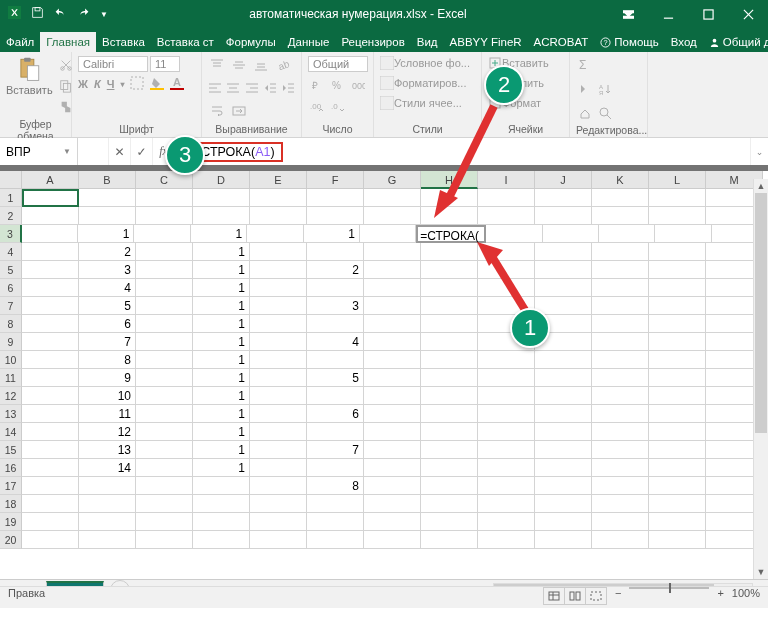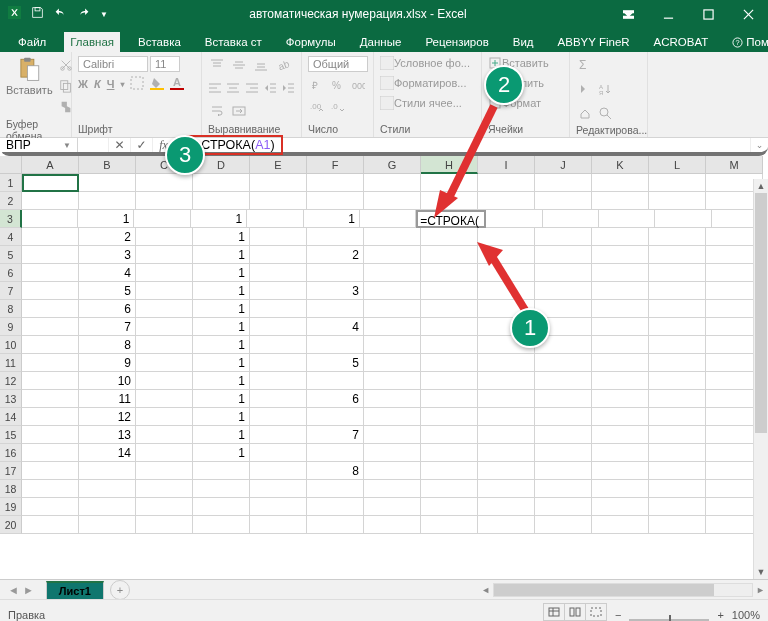--- a/index.html
+++ b/index.html
@@ -7,43 +7,43 @@
 
 .titlebar { height: 28px; background: #0b6a41; color: #fff; display: flex; align-items: center; font-size: 12px; }
 .titlebar .qat { display: flex; gap: 10px; padding-left: 8px; align-items: center; }
 .titlebar .qat svg { width: 13px; height: 13px; fill: #fff; }
 .titlebar .title { flex: 1; text-align: center; font-size: 12px; }
 .titlebar .winbtn { display: flex; }
 .titlebar .winbtn div { width: 40px; height: 28px; display: flex; align-items: center; justify-content: center; }
 .titlebar .winbtn svg { width: 11px; height: 11px; stroke: #fff; fill: none; stroke-width: 1.3; }
 
 .tabs { height: 24px; background: #0b6a41; display: flex; align-items: flex-end; font-size: 11.5px; color: #fff; }
-.tabs .tab { padding: 4px 6px; cursor: pointer; white-space: nowrap; margin-left: 12px; }
+.tabs .tab { padding: 4px 6px; cursor: pointer; white-space: nowrap; }
 .tabs .tab.active { background: #f1f1f1; color: #217346; }
 .tabs .filler { flex: 1; }
 .tabs .tab.right { display: flex; align-items: center; gap: 3px; }
 .tabs .tab.right svg { width: 11px; height: 11px; fill: #fff; }
 
 .ribbon { height: 86px; background: #f1f1f1; border-bottom: 1px solid #d4d4d4; display: flex; font-size: 11px; color: #777; position: relative; }
 .ribbon .group { border-right: 1px solid #e0e0e0; padding: 4px 6px 2px 6px; display: flex; flex-direction: column; justify-content: space-between; }
-.ribbon .group .glabel { font-size: 10.5px; color: #666; padding-top: 2px; }
+.ribbon .group .glabel { text-align: center; font-size: 10.5px; color: #666; padding-top: 2px; }
 .ribbon .group .gcontent { display: flex; gap: 4px; }
 .ribbon .paste-btn { display: flex; flex-direction: column; align-items: center; gap: 2px; }
 .ribbon .paste-btn svg { width: 26px; height: 26px; }
 .ribbon .minibtn { width: 18px; height: 18px; display: flex; align-items: center; justify-content: center; }
 .ribbon .minibtn svg { width: 14px; height: 14px; fill: #b0b0b0; }
 .ribbon .fontbox, .ribbon .sizebox { border: 1px solid #ccc; background: #fff; font-size: 11px; padding: 1px 4px; color: #888; }
 .ribbon .fontbox { width: 70px; }
 .ribbon .sizebox { width: 30px; }
 .ribbon .row { display: flex; gap: 2px; align-items: center; }
 .ribbon .col { display: flex; flex-direction: column; gap: 3px; }
 .ribbon .litem { display: flex; align-items: center; gap: 0; font-size: 11px; color: #999; white-space: nowrap; }
 .ribbon .litem svg { width: 14px; height: 14px; fill: #b0b0b0; }
 
-.fbar { height: 18px; border-bottom: 4px solid #737373; display: flex; align-items: stretch; font-size: 12px; position: relative; border-radius: 10px; }
+.fbar { height: 33px; border-bottom: 6px solid #737373; display: flex; align-items: stretch; font-size: 12px; position: relative; }
 .fbar .namebox { width: 78px; border-right: 1px solid #d4d4d4; display: flex; align-items: center; padding: 0 6px; background: #fff; }
 .fbar .namebox .dd { margin-left: auto; font-size: 8px; color: #888; }
 .fbar .fx-gap { width: 30px; }
 .fbar .fx-cancel, .fbar .fx-accept, .fbar .fx-fx { width: 22px; display: flex; align-items: center; justify-content: center; color: #666; border-left: 1px solid #eee; }
 .fbar .fx-fx { font-style: italic; font-family: "Times New Roman", serif; }
 .fbar .formula-wrap { flex: 1; display: flex; align-items: center; padding-left: 12px; position: relative; }
 .fbar .formula-box { border: 2px solid #d93025; padding: 1px 6px; font-size: 12.5px; }
 .fbar .formula-box .ref { color: #8b5cf6; }
 .fbar .expand { width: 18px; display: flex; align-items: center; justify-content: center; font-size: 9px; color: #888; border-left: 1px solid #eee; }
 
@@ -64,21 +64,21 @@
 .vscroll .arr { position: absolute; left:0; right:0; height:14px; text-align:center; font-size:9px; color:#666; line-height:14px; background:#f0f0f0;}
 
 .sheettabs { position: absolute; bottom: 22px; left: 0; right: 0; height: 20px; border-top: 1px solid #ccc; display: flex; align-items: center; font-size: 11px; background: #f1f1f1; }
 .sheettabs .nav { display:flex; gap: 4px; padding: 0 8px; color: #999;}
 .sheettabs .stab { background: #0f766e; border: 1px solid #ccc; border-bottom: none; padding: 2px 12px; margin-left: 4px; border-top: 2px solid #217346; font-weight: bold; }
 .sheettabs .plus { width: 20px; height: 20px; margin-left: 6px; border: 1px solid #ccc; border-radius: 50%; text-align: center; line-height: 18px; color: #888; }
 .sheettabs .hscroll { margin-left: auto; display:flex; align-items:center;}
 .sheettabs .hscroll .track { width: 260px; height: 14px; background: #eee; border:1px solid #ddd; position:relative;}
 .sheettabs .hscroll .thumb { position:absolute; left:0; top:0; bottom:0; width:220px; background:#cdcdcd;}
 
-.status { position: absolute; bottom: 0; left: 0; right: 0; height: 22px; background: #f1f1f1; border-top: 1px solid #ddd; display: flex; align-items: flex-end; font-size: 11px; color: #555; padding: 0 8px; }
+.status { position: absolute; bottom: 13px; left: 0; right: 0; height: 22px; background: #f1f1f1; border-top: 1px solid #ddd; display: flex; align-items: flex-start; font-size: 11px; color: #555; padding: 0 8px; }
 .status .filler { flex: 1; }
 .status .vbtn { width: 22px; height: 18px; border:1px solid #ccc; display:inline-flex; align-items:center; justify-content:center; margin-left:-1px; }
 .status .slider { width: 80px; height: 2px; background: #bbb; margin: 0 8px; position: relative; }
 .status .slider::after { content:""; position:absolute; left:50%; top:-4px; width:2px; height:10px; background:#666;}
 
 .badge { position: absolute; width: 40px; height: 40px; border-radius: 50%; background: #0a9972; color: #fff; font-size: 22px; font-weight: 400; display: flex; align-items: center; justify-content: center; border: 2px solid #fff; box-shadow: 0 2px 4px rgba(0,0,0,0.3); z-index: 100; }
 .arrow { position: absolute; z-index: 99; }
 .arrow polygon, .arrow path { fill: #e03131; }
 .arrow line { stroke: #e03131; stroke-width: 8; }
 </style>

